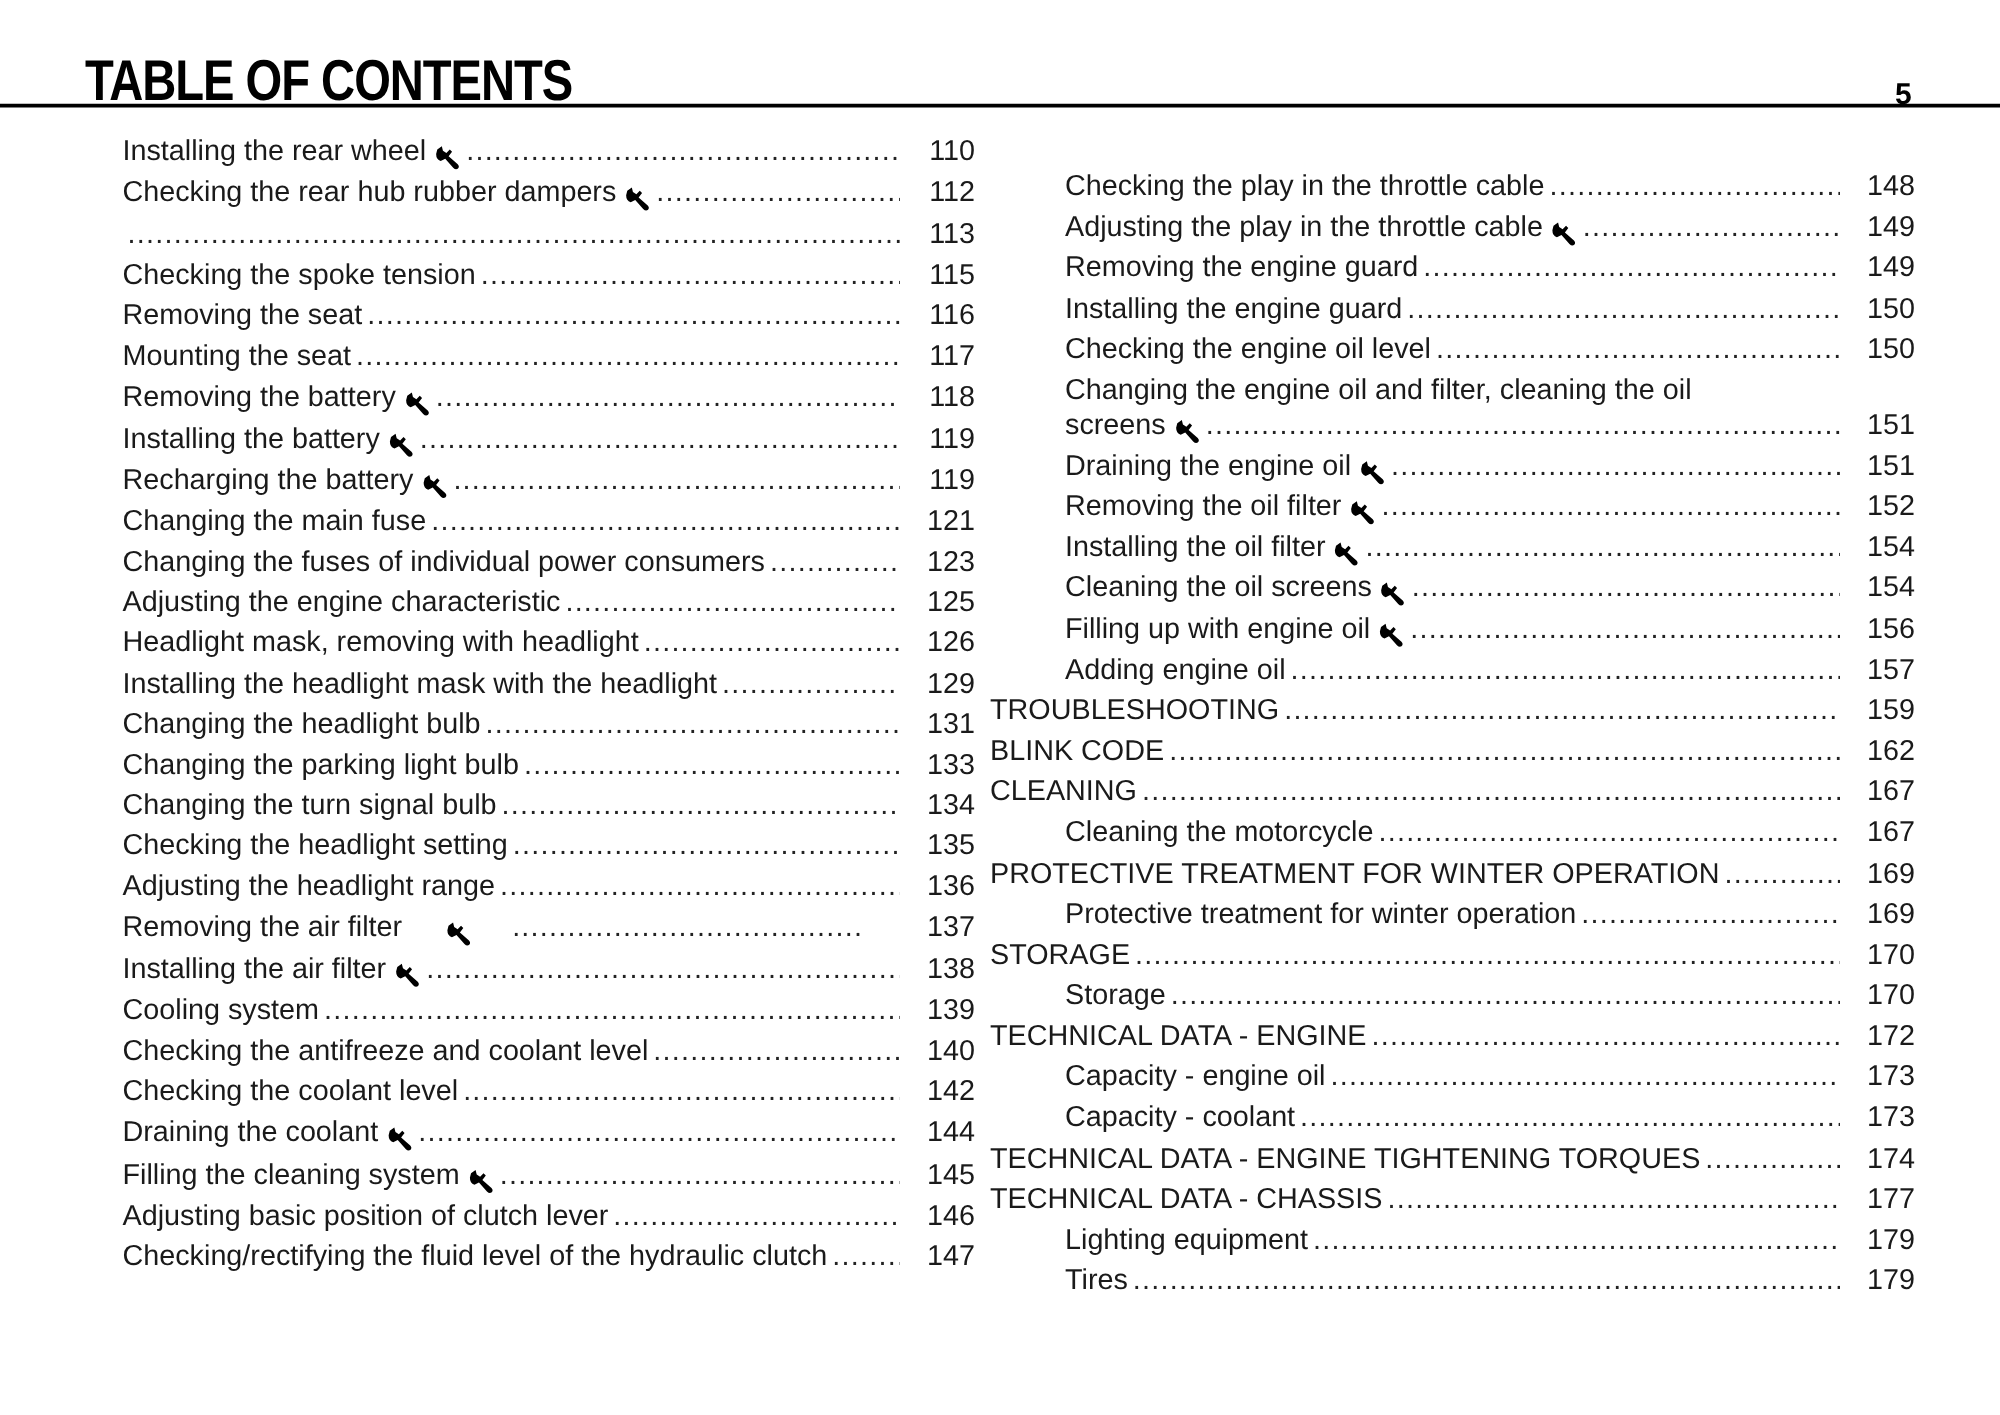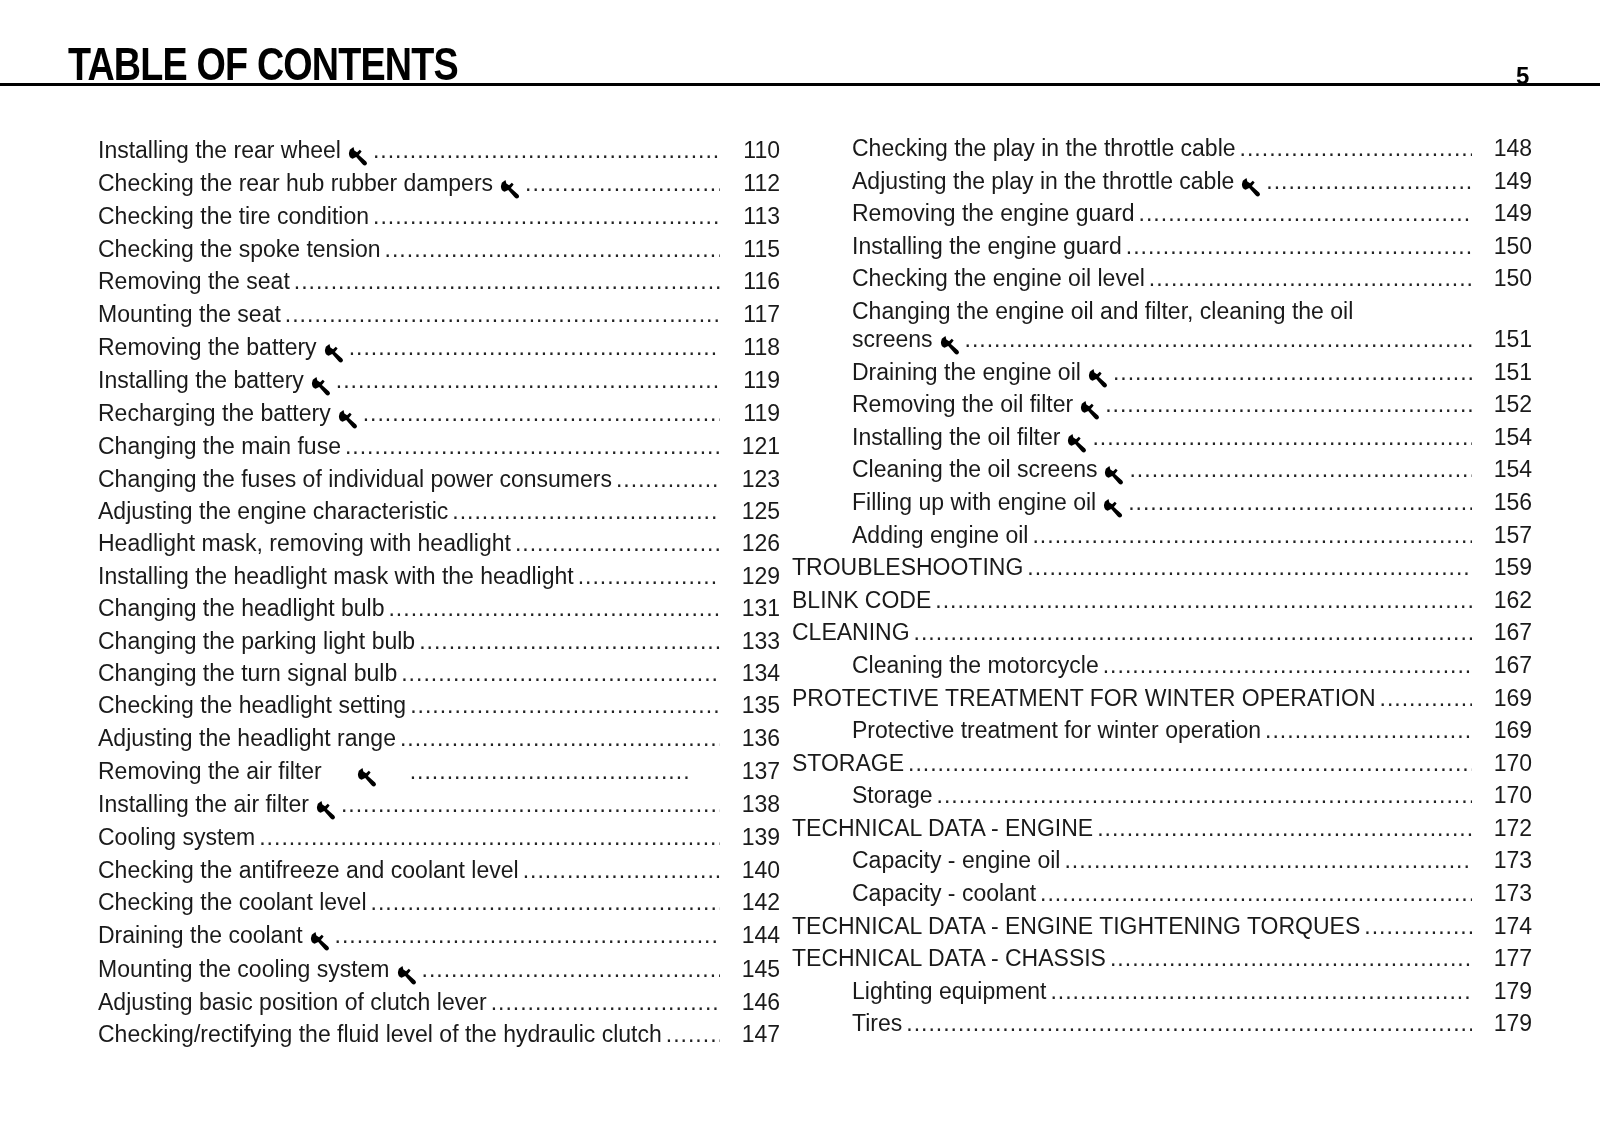--- a/index.html
+++ b/index.html
@@ -1,21 +1,21 @@
 <!DOCTYPE html>
 <html><head>
 <meta charset="utf-8">
 <style>
   html, body { margin:0; padding:0; background:#ffffff; }
   body { width:1600px; height:1132px; position:relative; overflow:hidden; font-family:"Liberation Sans", sans-serif; color:#1a1a1a; }
   .header-title { position:absolute; left:68px; top:40px; font-family:"Liberation Sans", sans-serif; font-weight:bold; font-size:46px; letter-spacing:-1px; transform:scaleX(0.82); transform-origin:left top; color:#000; line-height:48px; }
   .header-rule { position:absolute; left:0; top:83px; width:1600px; height:3px; background:#000; }
   .page-num { position:absolute; left:1516px; top:62px; font-weight:bold; font-size:24px; color:#000; }
   .col { position:absolute; }
-  .col-left { left:98px; top:136px; width:682px; }
+  .col-left { left:98px; top:106px; width:682px; }
   .col-right { left:822px; top:134px; width:710px; }
   .row { display:flex; align-items:flex-end; font-size:23px; line-height:28px; }
   .row .label { white-space:nowrap; }
   .row .dots { flex:1; overflow:hidden; white-space:nowrap; margin:0 4px; letter-spacing:1px; color:#222; }
   .row .dots::after { content:"................................................................................................................................................................................................................................"; }
   .row .pg { width:56px; text-align:right; white-space:nowrap; }
   .wrench { display:inline-block; width:22px; height:20px; vertical-align:-1px; margin-left:6px; }
   .indent { padding-left:30px; }
 </style>
 </head>
@@ -38,21 +38,20 @@
     </div>
     <div class="row" style="height: 28px; margin-top: 5.2px;">
       <span class="label">Checking the rear hub rubber dampers</span>
       <span class="wrench"><svg viewBox="0 0 24 22" width="22" height="20">
           <path d="M3 4 L7 1 L8 5 L11 7 L14 4 L16 6 L13 10 L21 17 Q23 19 21 21 Q19 22 17 20 L10 12 L6 14 Q2 13 2 8 Z" fill="#000"></path>
         </svg></span>
       <span class="dots"></span>
       <span class="pg">112</span>
     </div>
     <div class="row" style="height: 28px; margin-top: 5.2px;">
-      <span class="label">Checking the tire condition</span>
       <span class="dots"></span>
       <span class="pg">113</span>
     </div>
     <div class="row" style="height: 28px; margin-top: 4.4px;">
       <span class="label">Checking the spoke tension</span>
       <span class="dots"></span>
       <span class="pg">115</span>
     </div>
     <div class="row" style="height: 28px; margin-top: 4.4px; align-items: flex-end;">
       <span class="label">Removing the seat</span>
@@ -171,21 +170,21 @@
     </div>
     <div class="row" style="height: 28px; margin-top: 5.2px;">
       <span class="label">Draining the coolant</span>
       <span class="wrench"><svg viewBox="0 0 24 22" width="22" height="20">
           <path d="M3 4 L7 1 L8 5 L11 7 L14 4 L16 6 L13 10 L21 17 Q23 19 21 21 Q19 22 17 20 L10 12 L6 14 Q2 13 2 8 Z" fill="#000"></path>
         </svg></span>
       <span class="dots"></span>
       <span class="pg">144</span>
     </div>
     <div class="row" style="height: 28px; margin-top: 5.2px;">
-      <span class="label">Mounting the cooling system</span>
+      <span class="label">Filling the cleaning system</span>
       <span class="wrench"><svg viewBox="0 0 24 22" width="22" height="20">
           <path d="M3 4 L7 1 L8 5 L11 7 L14 4 L16 6 L13 10 L21 17 Q23 19 21 21 Q19 22 17 20 L10 12 L6 14 Q2 13 2 8 Z" fill="#000"></path>
         </svg></span>
       <span class="dots"></span>
       <span class="pg">145</span>
     </div>
     <div class="row" style="height: 28px; margin-top: 5.2px;">
       <span class="label">Adjusting basic position of clutch lever</span>
       <span class="dots"></span>
       <span class="pg">146</span>

